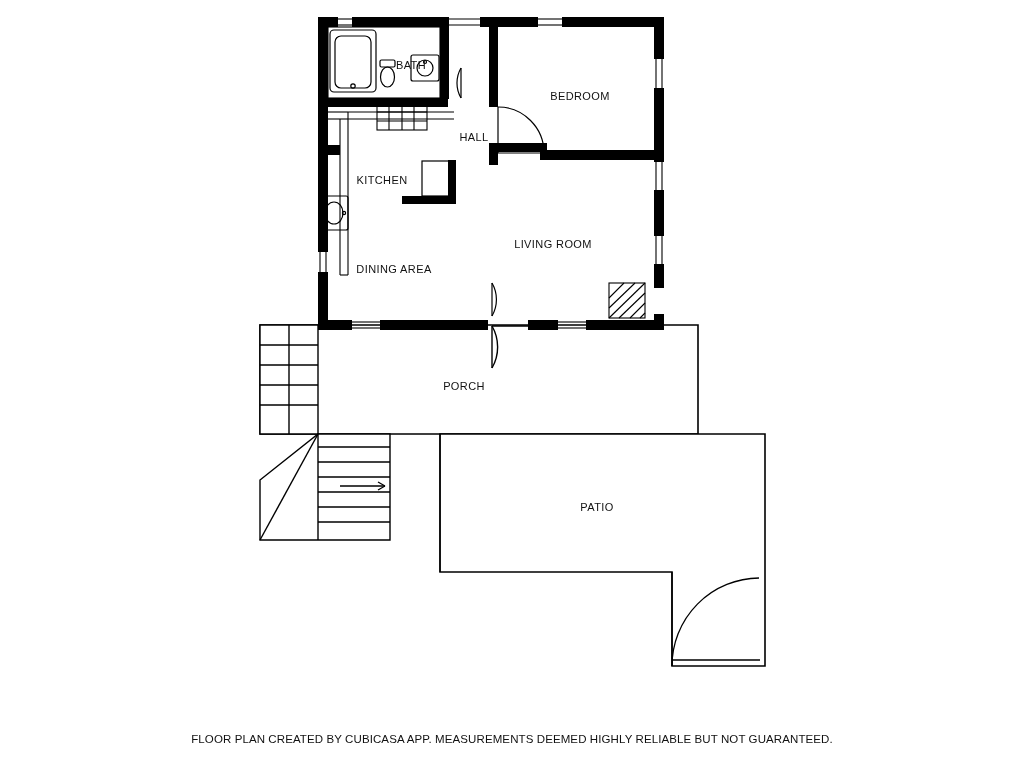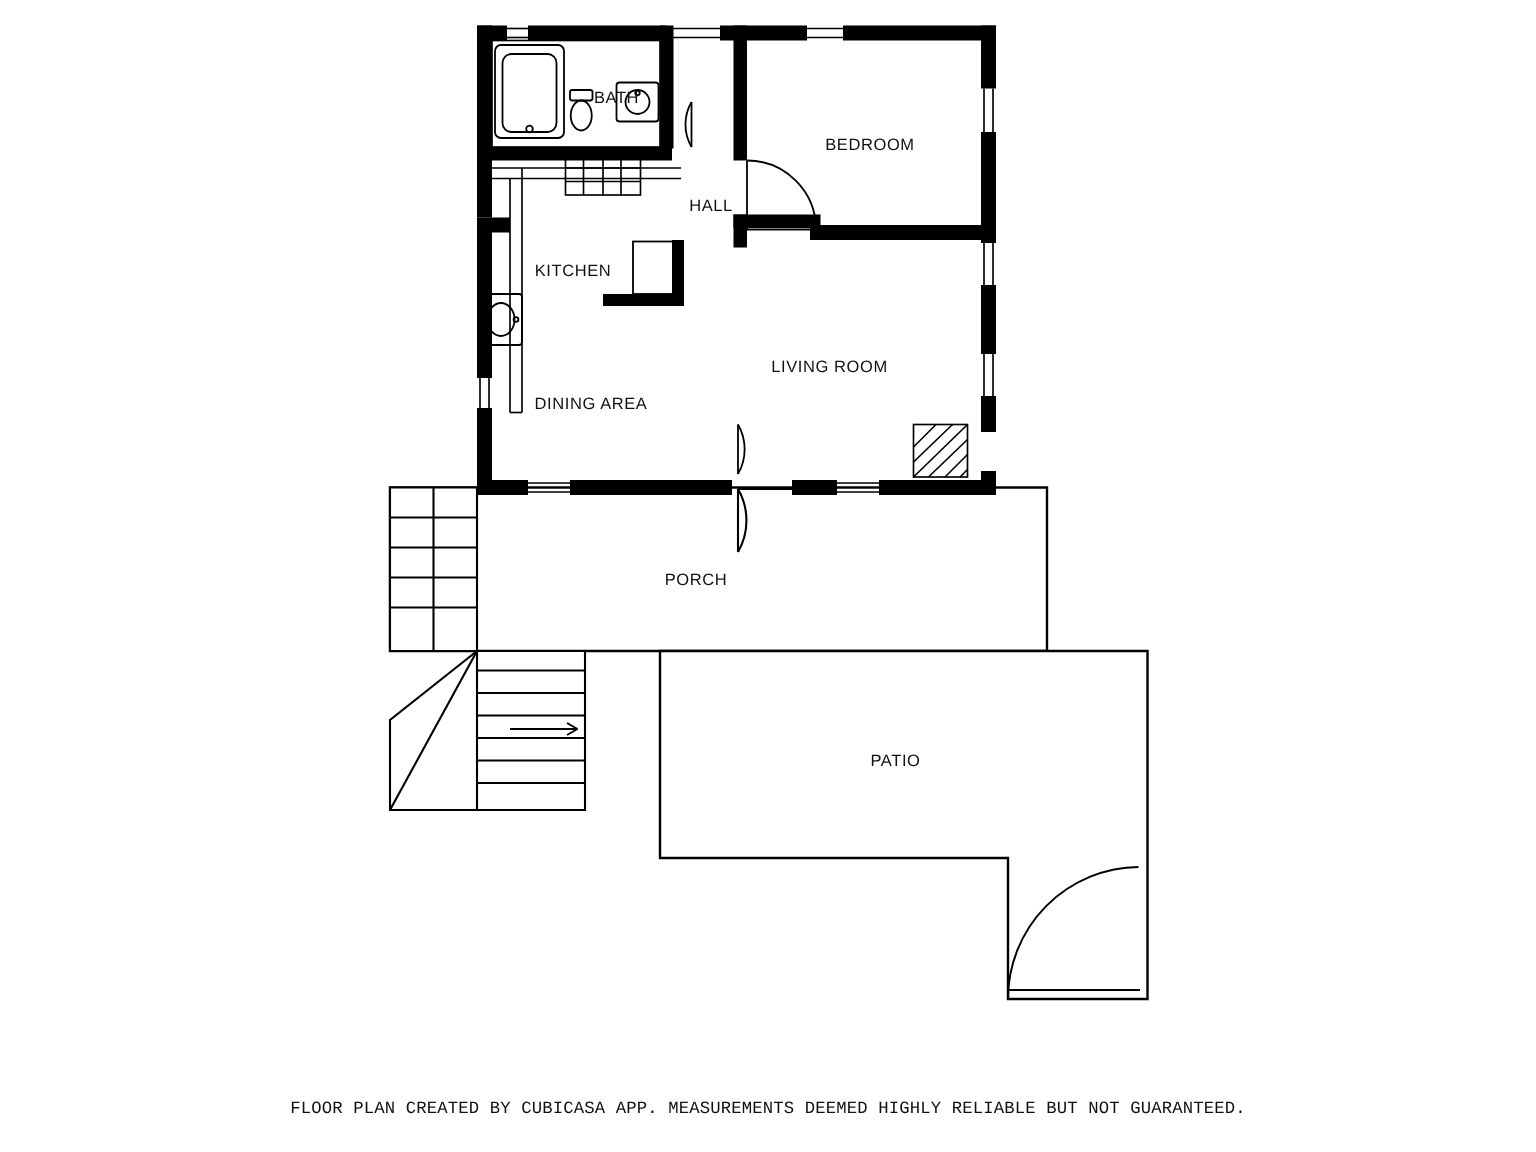--- a/index.html
+++ b/index.html
@@ -32,21 +32,21 @@
     letter-spacing: 0.4px;
     text-anchor: middle;
     dominant-baseline: middle;
   }
   .footer-note {
     position: absolute;
     left: 0;
     top: 733px;
     width: 1024px;
     text-align: center;
-    font-family: Liberation Mono, monospace;
+    font-family: Liberation Sans, sans-serif;
     font-size: 11.5px;
     color: #111111;
     letter-spacing: 0.1px;
   }
 </style>
 </head>
 <body>
 
 <div id="plan-root">
   <svg class="plan" viewBox="0 0 1024 768" xmlns="http://www.w3.org/2000/svg">

